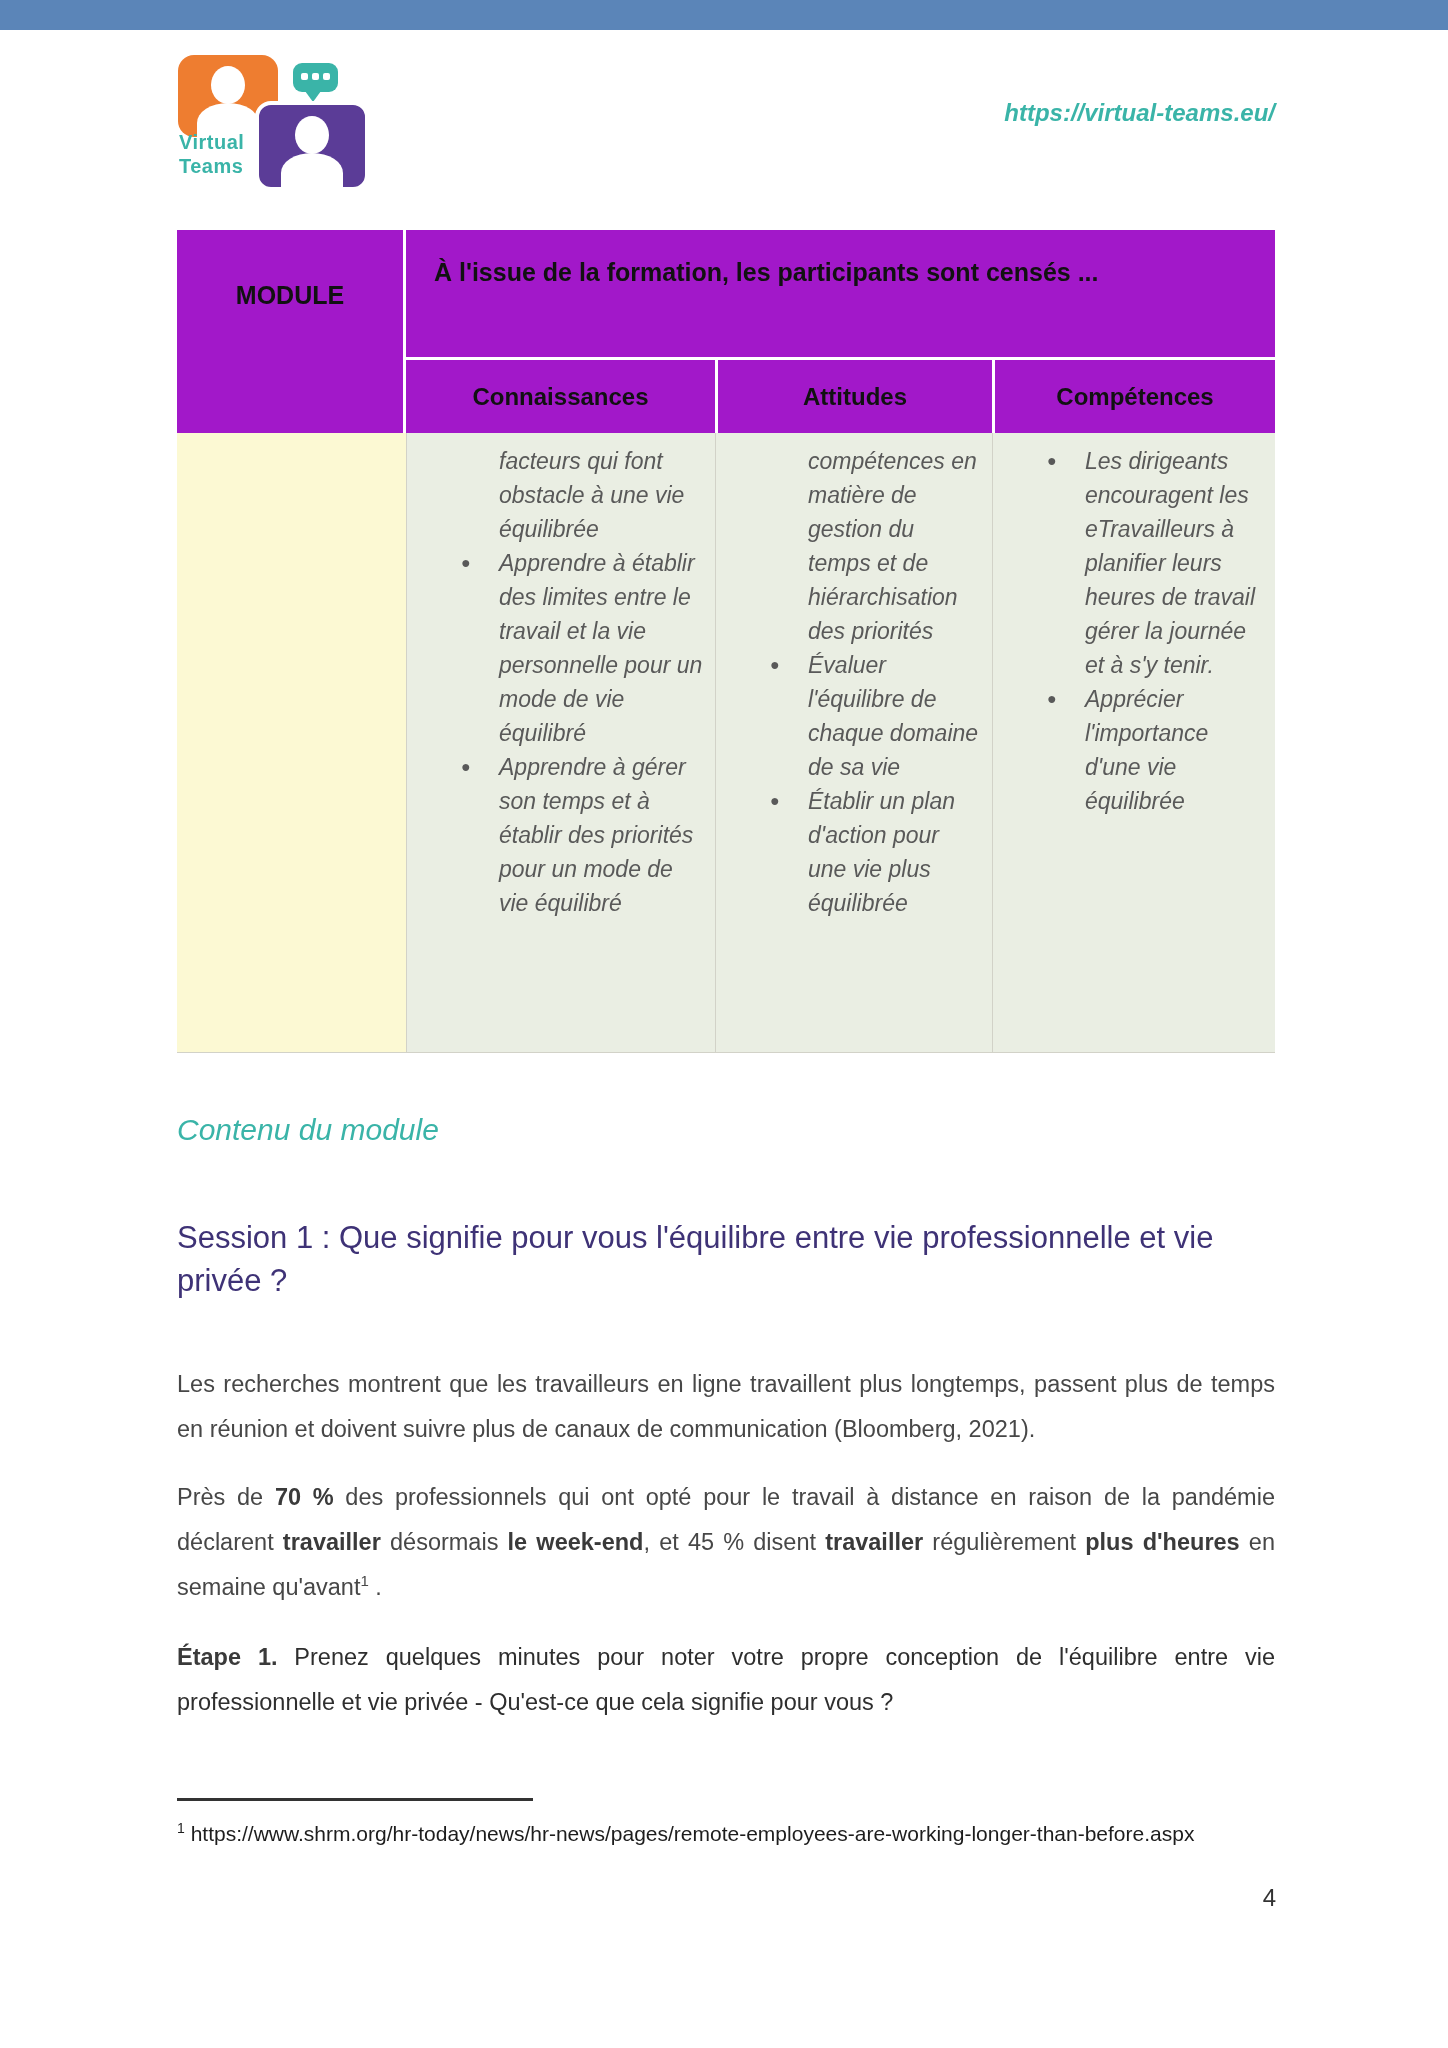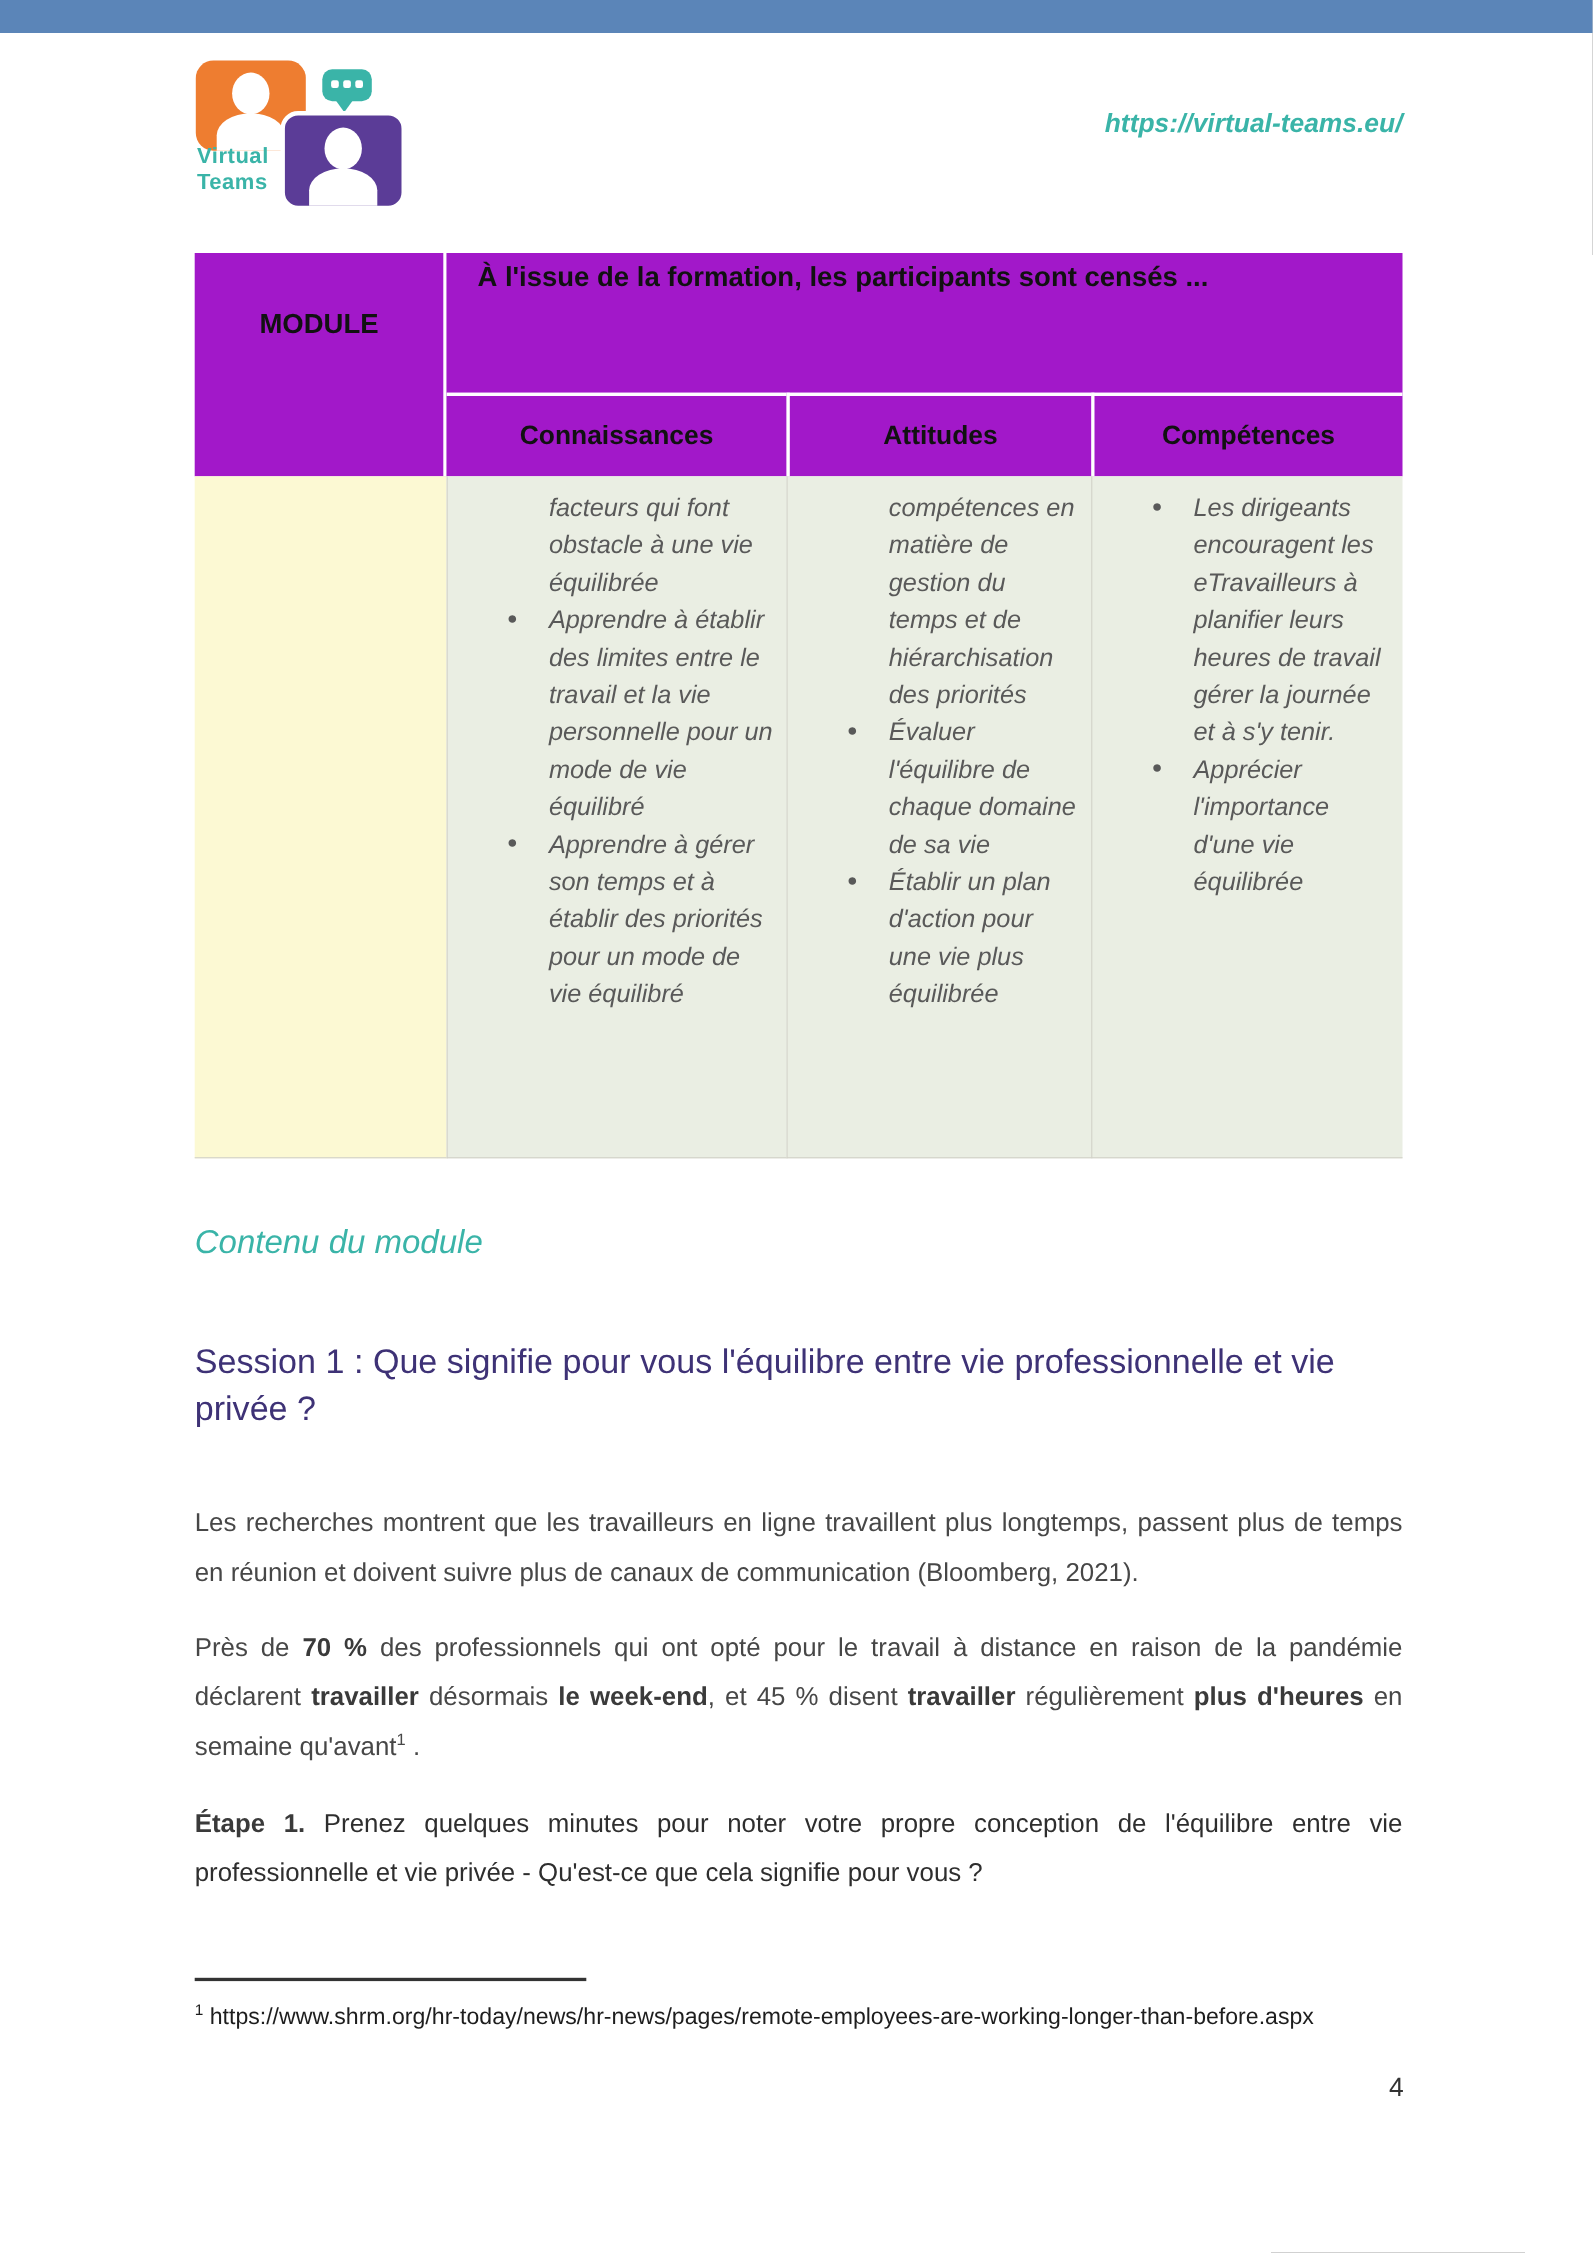--- a/index.html
+++ b/index.html
@@ -24,21 +24,21 @@
   .site-url{position:absolute;top:99px;right:173px;color:var(--c-teal,#3ab4a8);font-size:24px;font-weight:bold;font-style:italic;text-decoration:none;}
   
   .module-table{
     position:absolute;left:177px;top:230px;width:1098px;
     display:grid;grid-template-columns:229px 309px 277px 283px;grid-template-rows:127px 76px 620px;
     box-sizing:border-box;
   }
   .module-table *{box-sizing:border-box;}
   .th{background:var(--c-header,#a218c9);color:#111;font-weight:bold;}
   .cell-module{grid-column:1;grid-row:1/3;display:flex;align-items:center;justify-content:center;font-size:25px;border-right:3px solid #fff;padding-bottom:72px;}
-  .cell-tophead{grid-column:2/5;grid-row:1;font-size:25px;padding:8px 10px 0 28px;}
+  .cell-tophead{grid-column:2/5;grid-row:1;font-size:25px;padding:28px 10px 0 28px;}
   .subhead{grid-row:2;display:flex;align-items:center;justify-content:center;font-size:24px;border-top:3px solid #fff;}
   .sub-2,.sub-3{border-left:3px solid #fff;}
   .body-cell{grid-row:3;background:var(--c-cellbg,#eaeee3);border-bottom:1px solid #d2d2c8;border-left:1px solid #d2d2c8;padding:11px 12px 0 48px;}
   .cell-yellow{grid-column:1;grid-row:3;background:var(--c-yellow,#fcf9d3);border-bottom:1px solid #d2d2c8;border-left:none;}
   .li{display:flex;color:var(--c-celltext,#595959);font-style:italic;font-size:23px;line-height:34px;}
   .li .dot{flex:0 0 44px;font-size:16px;font-style:normal;padding-left:6px;line-height:34px;}
   .li .litext{flex:1;}
   
   .abs{position:absolute;left:177px;width:1098px;}
   .section-heading{top:1113px;color:var(--c-teal,#3ab4a8);font-style:italic;font-size:30px;}

